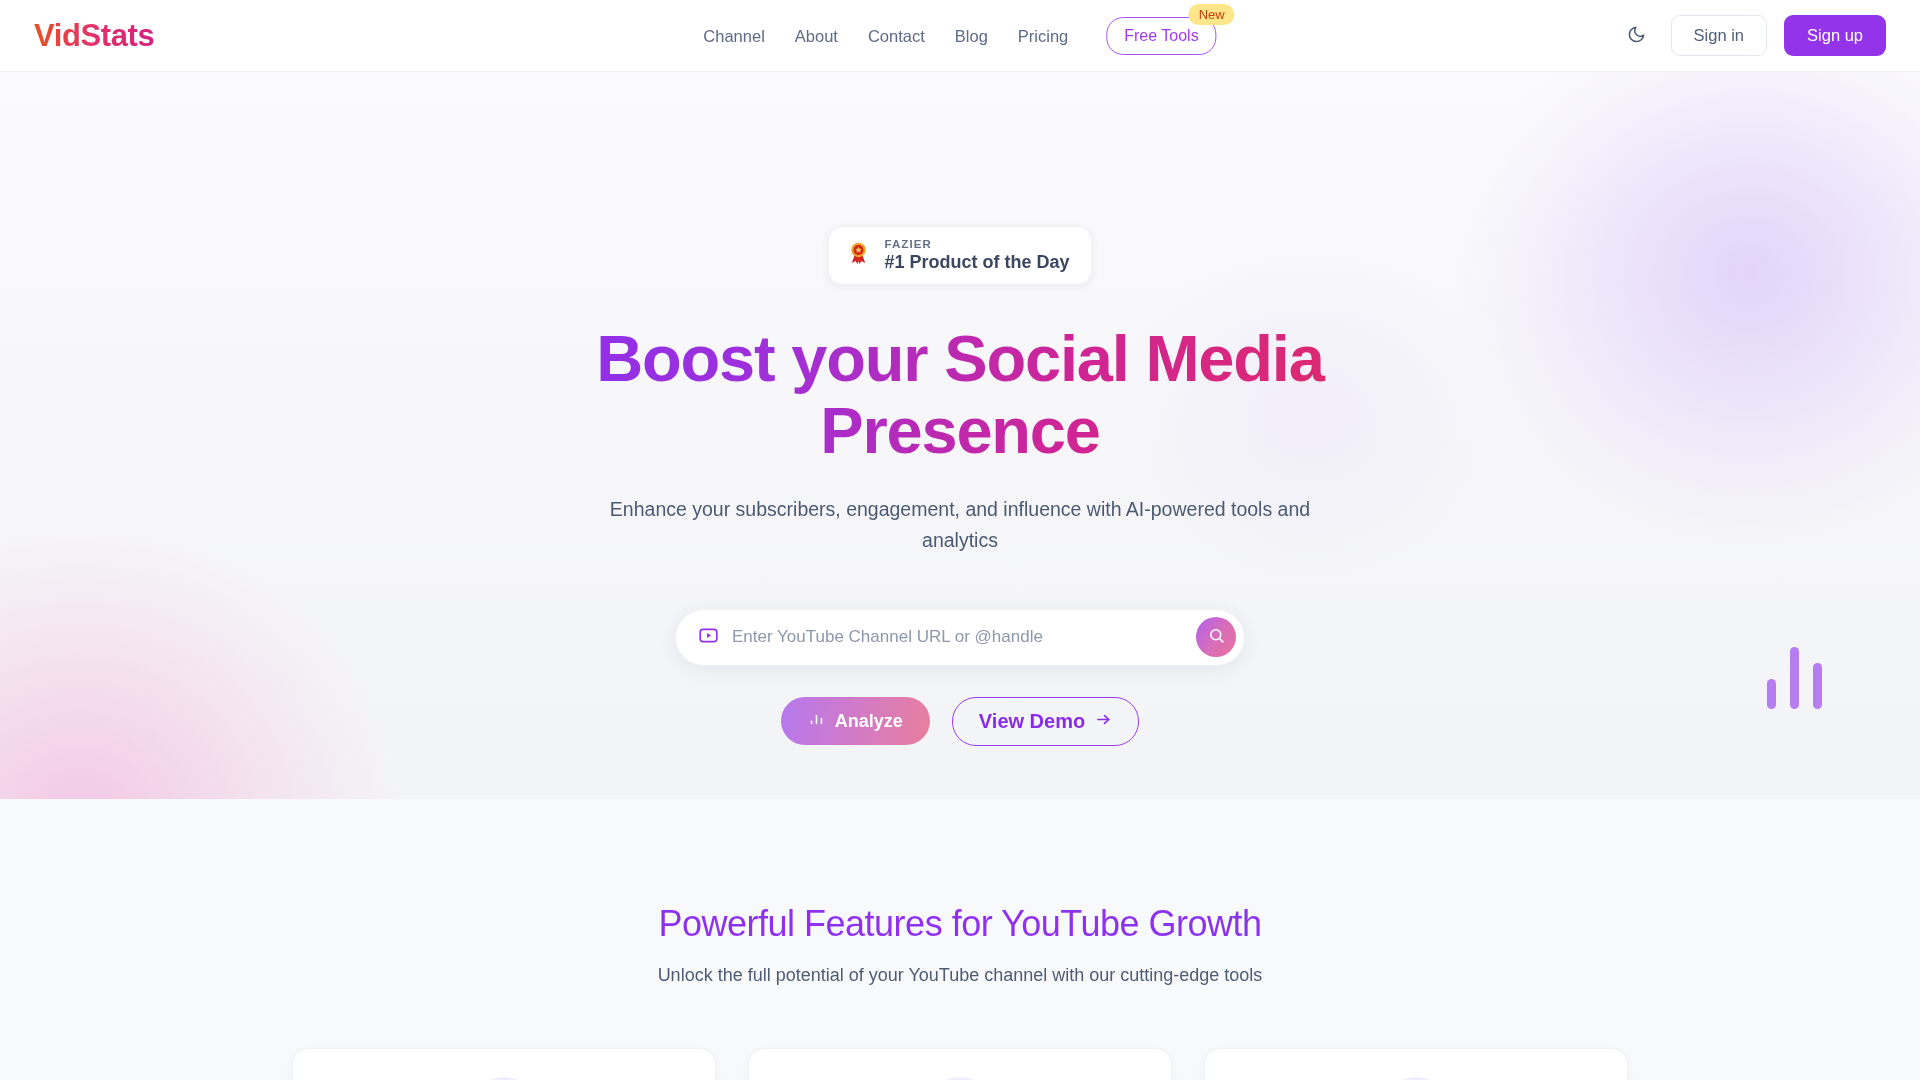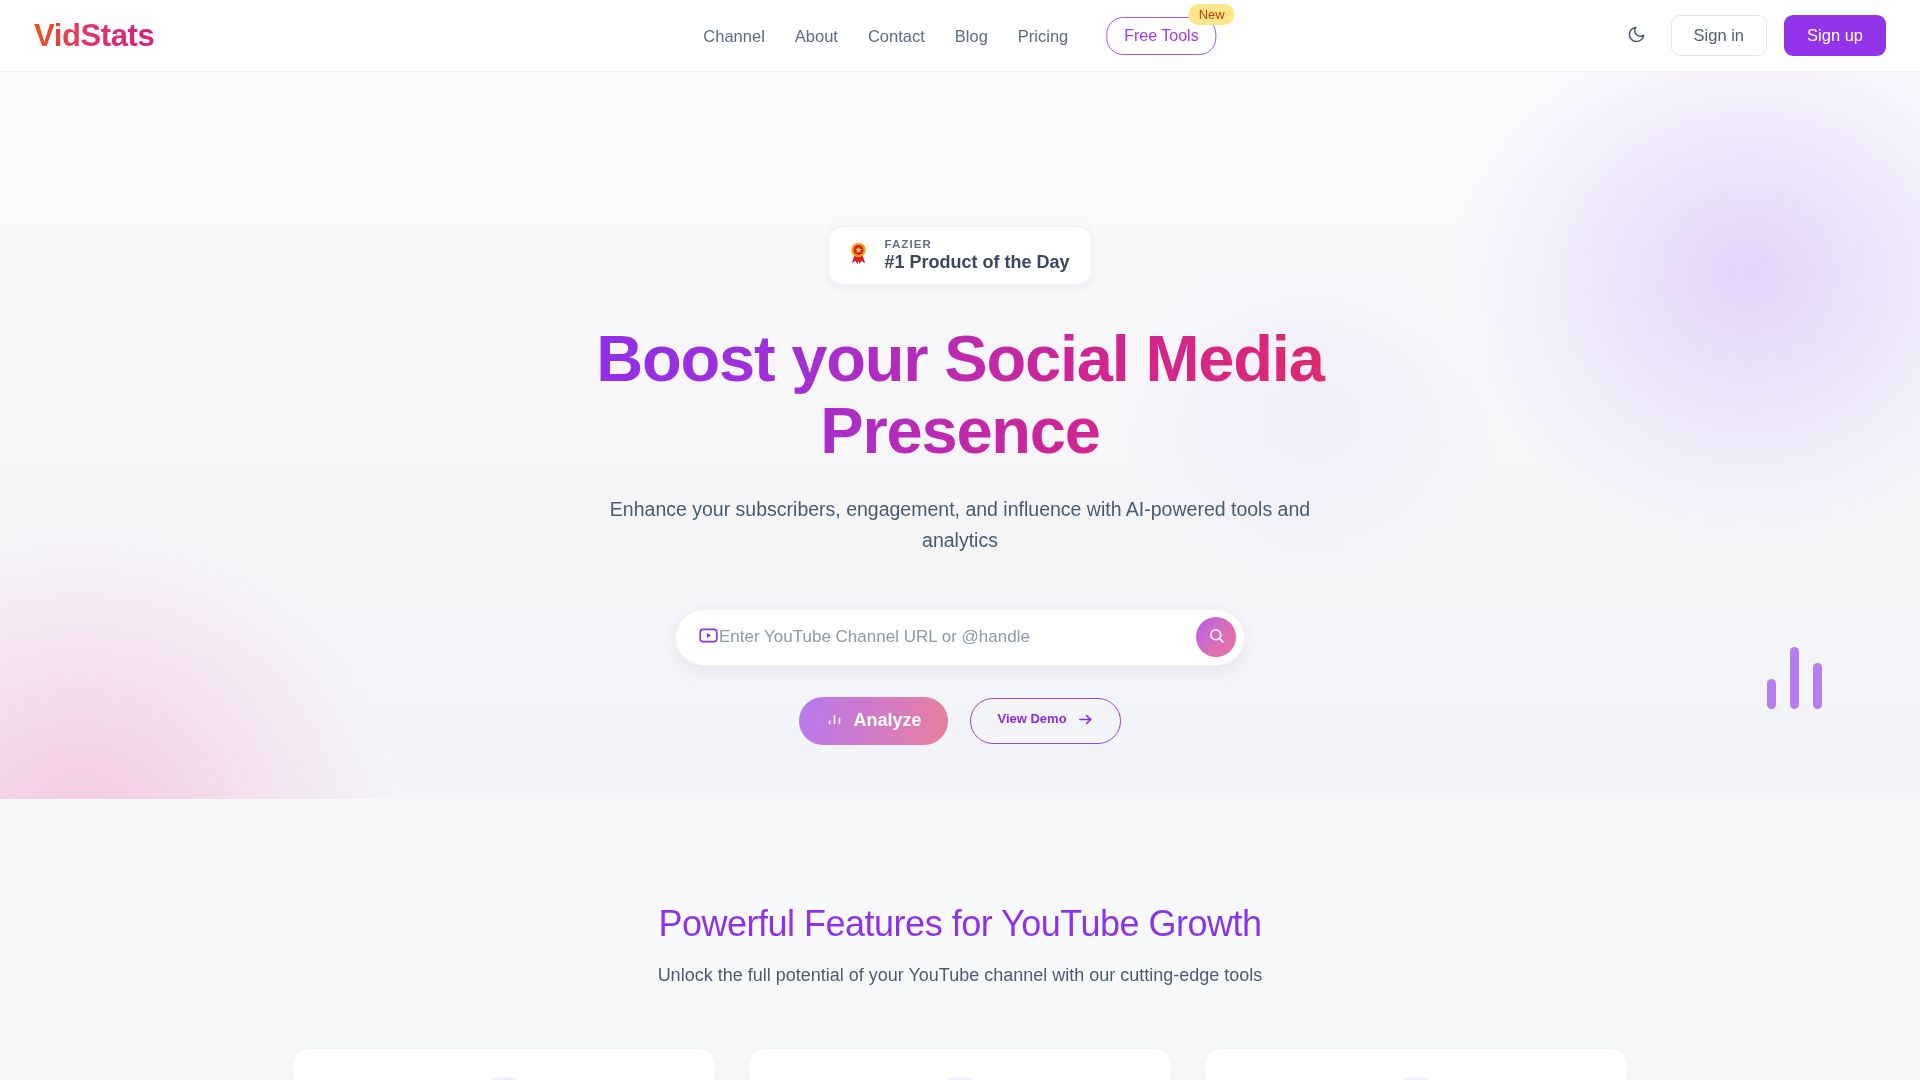--- a/index.html
+++ b/index.html
@@ -125,43 +125,43 @@
   }
   .search-box {
     width:100%; height:100%;
     background:#fff; border:1px solid #f0f1f5; border-radius:29px;
     box-shadow:0 4px 18px rgba(40,45,80,0.07);
     display:flex; align-items:center; padding:0 8px 0 22px;
   }
   .search-input {
     flex:1; border:none; outline:none; background:transparent;
     font-family:"Liberation Sans", sans-serif;
-    font-size:17px; color:#3e4a60; 
+    font-size:17px; color:#3e4a60; padding-left:13px;
   }
   .search-input::placeholder { color:#8d98ab; }
   .search-go {
     width:40px;height:40px;border-radius:50%;border:none;cursor:pointer;
     background:linear-gradient(125deg,#b45ff0 0%,#d96fb7 55%,#e86f9d 100%);
     display:flex;align-items:center;justify-content:center;
     flex:0 0 auto;
   }
 
   .cta-row { margin-top:31px; display:flex; align-items:center; gap:22px; }
   .btn-analyze {
     display:flex;align-items:center;gap:10px;
     background:linear-gradient(100deg,#b679ee 0%,#d17ac7 50%,#e87f9d 100%);
     color:#fff; border:none; border-radius:24px;
     font-size:18px; font-weight:700;
     padding:13px 27px; cursor:pointer; white-space:nowrap;
   }
   .btn-demo {
-    display:flex;align-items:flex-start;gap:10px;
+    display:flex;align-items:center;gap:10px;
     background:transparent; color:#8a2be8;
     border:1.8px solid #9a3ff0; border-radius:24px;
-    font-size:13px; font-weight:700;
+    font-size:20px; font-weight:700;
     padding:12px 26px; cursor:pointer; white-space:nowrap;
   }
 
   .deco-bars {
     position:absolute; right:98px; bottom:90px;
     display:flex; align-items:flex-end; gap:14px; z-index:4;
   }
   .deco-bars i { display:block; width:9px; border-radius:5px; background:#b57df0; }
 
   

